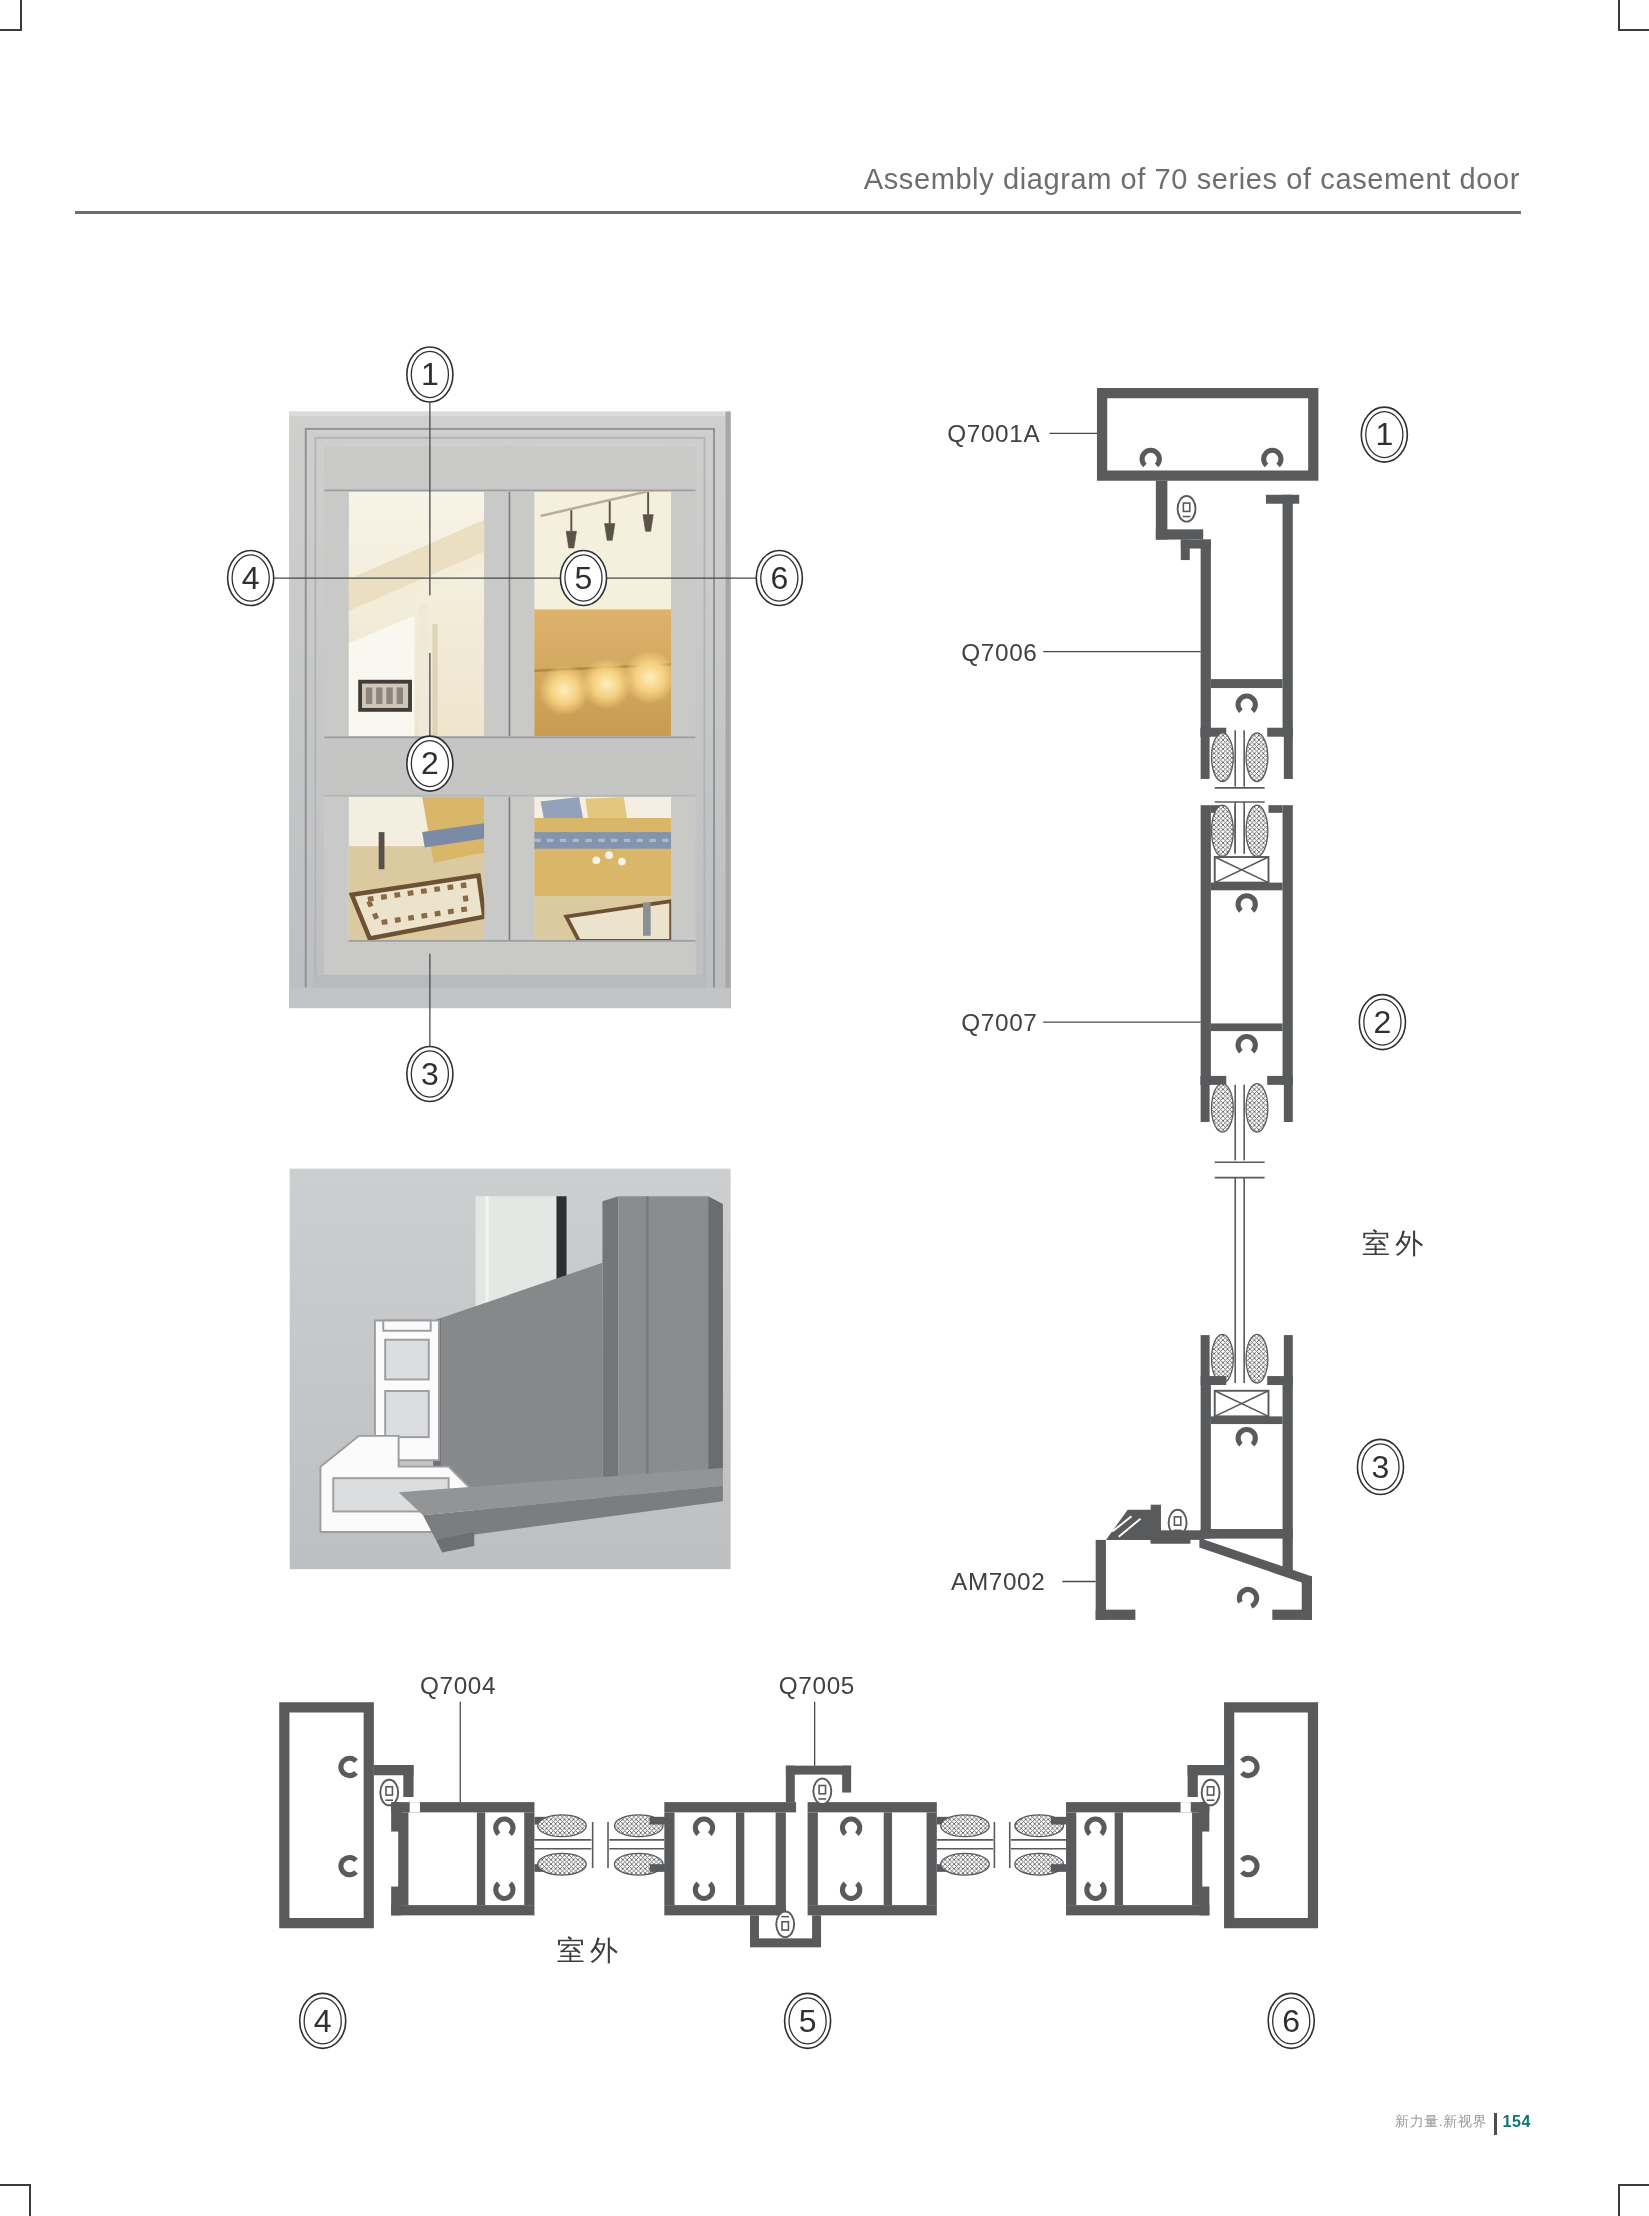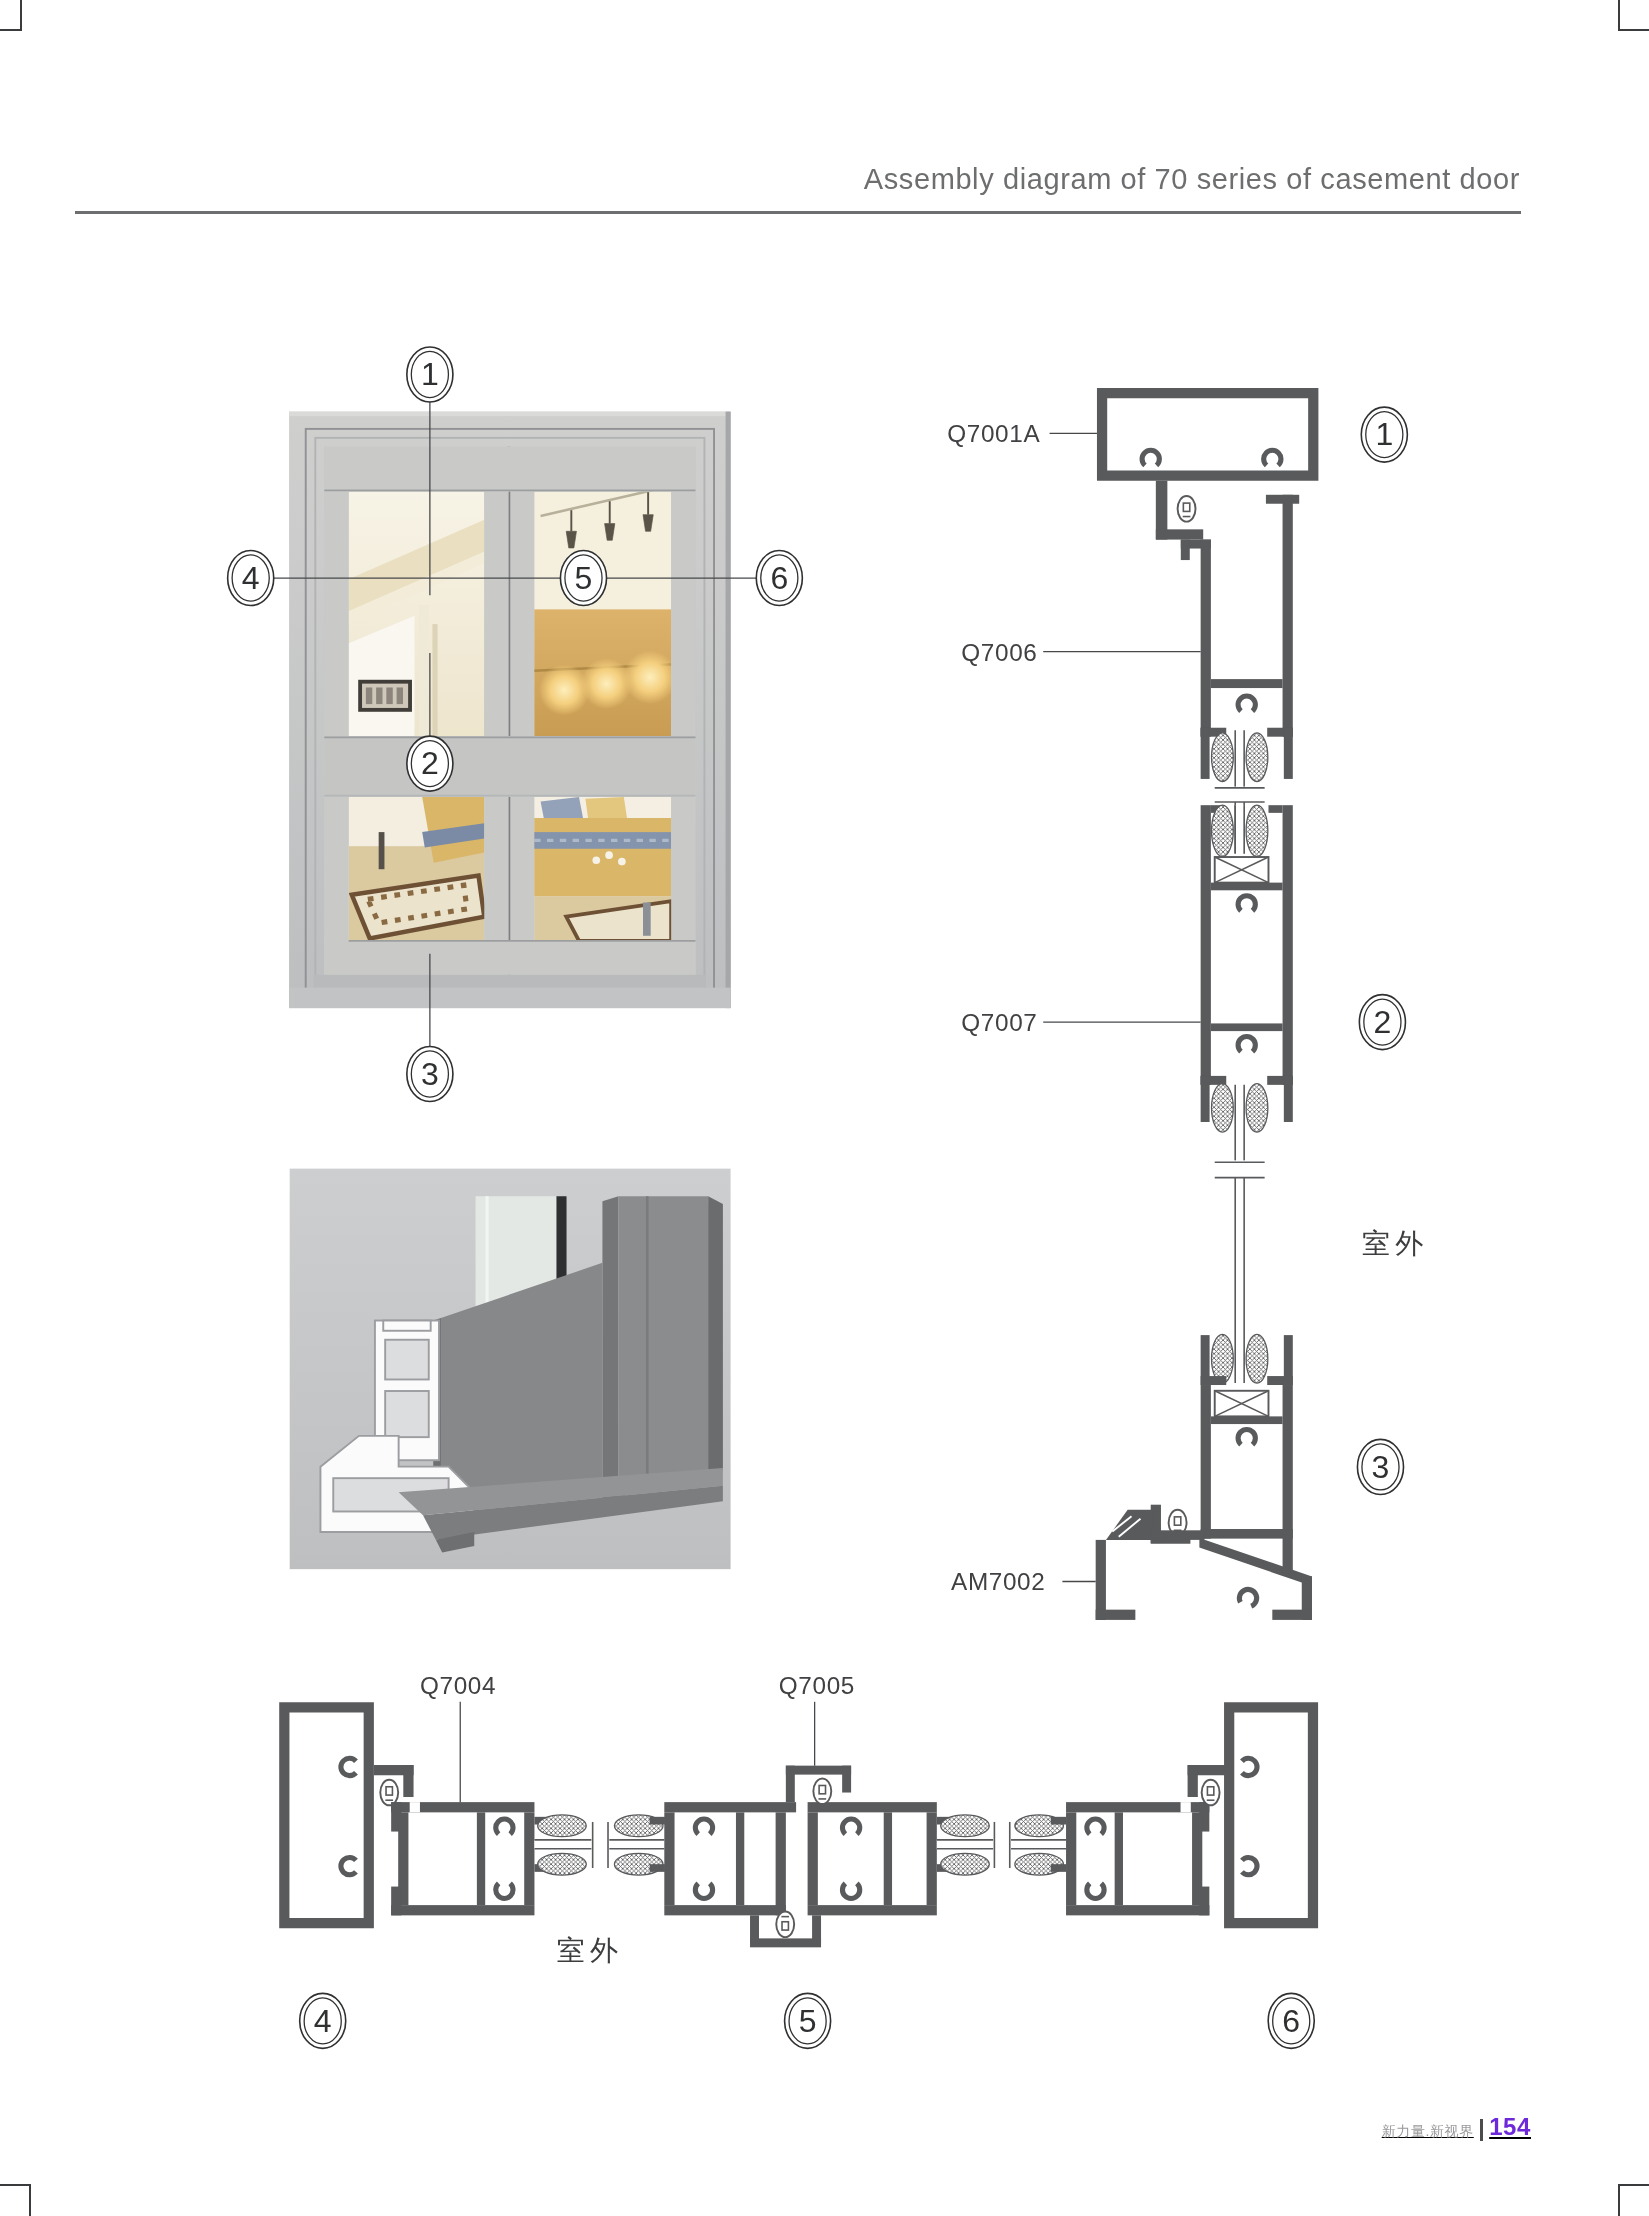--- a/index.html
+++ b/index.html
@@ -15,24 +15,24 @@
 
   
   .title{position:absolute;top:101px;right:129px;font-size:41px;font-weight:bold;
          color:#58595b;letter-spacing:1.3px;white-space:nowrap;}
   .title .accent{color:#f7b315;}
   .subtitle{position:absolute;top:163px;right:129px;font-size:29px;color:#6d6e70;
             letter-spacing:0.6px;white-space:nowrap;}
   .rule{position:absolute;top:211px;left:75px;width:1446px;height:2.6px;background:#6d6e70;}
 
   
-  .footer{position:absolute;top:2113px;right:118px;display:flex;align-items:flex-end;white-space:nowrap;text-decoration:underline;}
+  .footer{position:absolute;top:2113px;right:118px;display:flex;align-items:flex-start;white-space:nowrap;}
   .footer .brand{font-size:14px;color:#98999b;letter-spacing:0.6px;}
   .footer .bar{width:3.2px;height:22px;background:#4b4c4e;margin:0 5.8px 0 6.4px;}
-  .footer .pg{font-size:24px;font-weight:bold;color:#6d28d9;letter-spacing:0.6px;}
+  .footer .pg{font-size:16px;font-weight:bold;color:#0f766e;letter-spacing:0.6px;}
 
   svg{position:absolute;display:block;}
   .dlabel{font-family:"Liberation Sans",sans-serif;font-size:38px;fill:#414144;letter-spacing:1px;}
   .cn{font-family:"Liberation Sans",sans-serif;font-size:44px;fill:#3c3d3f;letter-spacing:8px;}
   .cnum{font-family:"Liberation Sans",sans-serif;font-size:50px;fill:#2f3032;text-anchor:middle;}
   .lead{stroke:#47484a;stroke-width:2;fill:none;}
   .prof{fill:#595a5c;}
   .pline{stroke:#595a5c;stroke-width:2.5;fill:none;}
 </style>
 </head>

